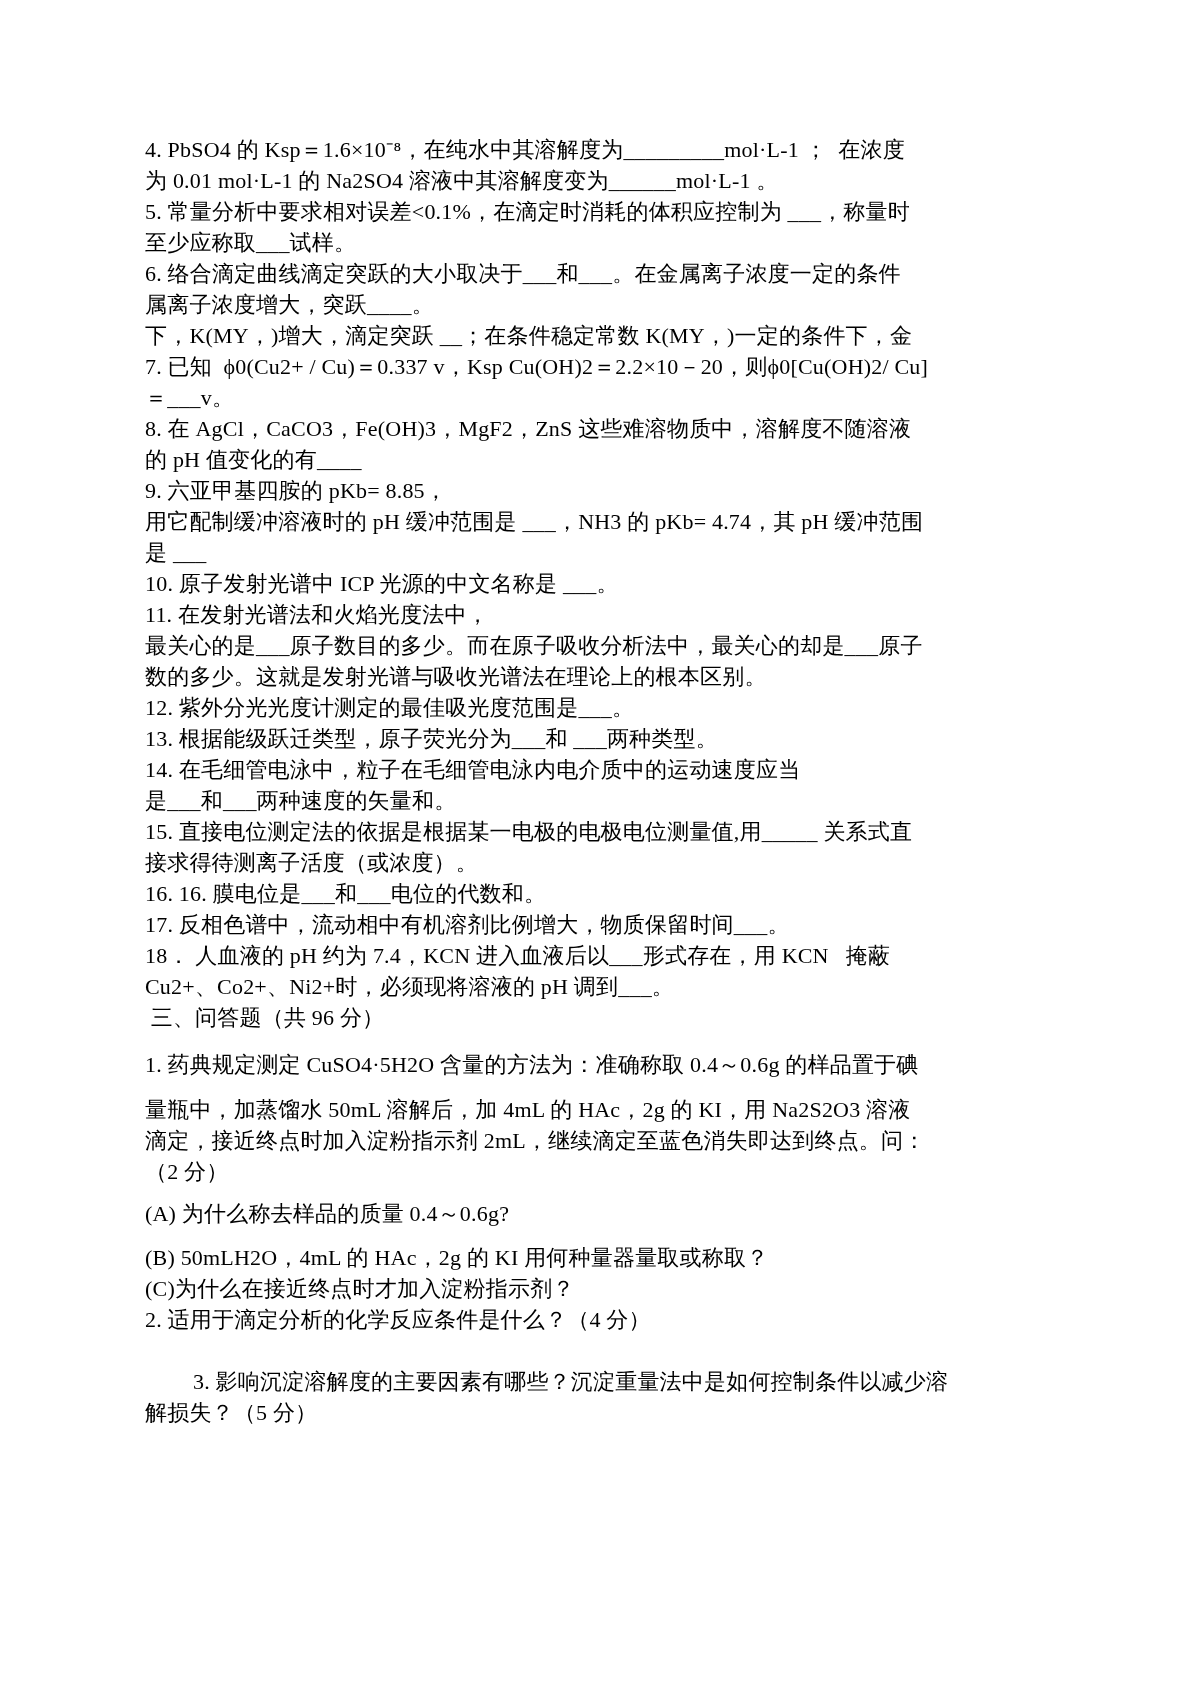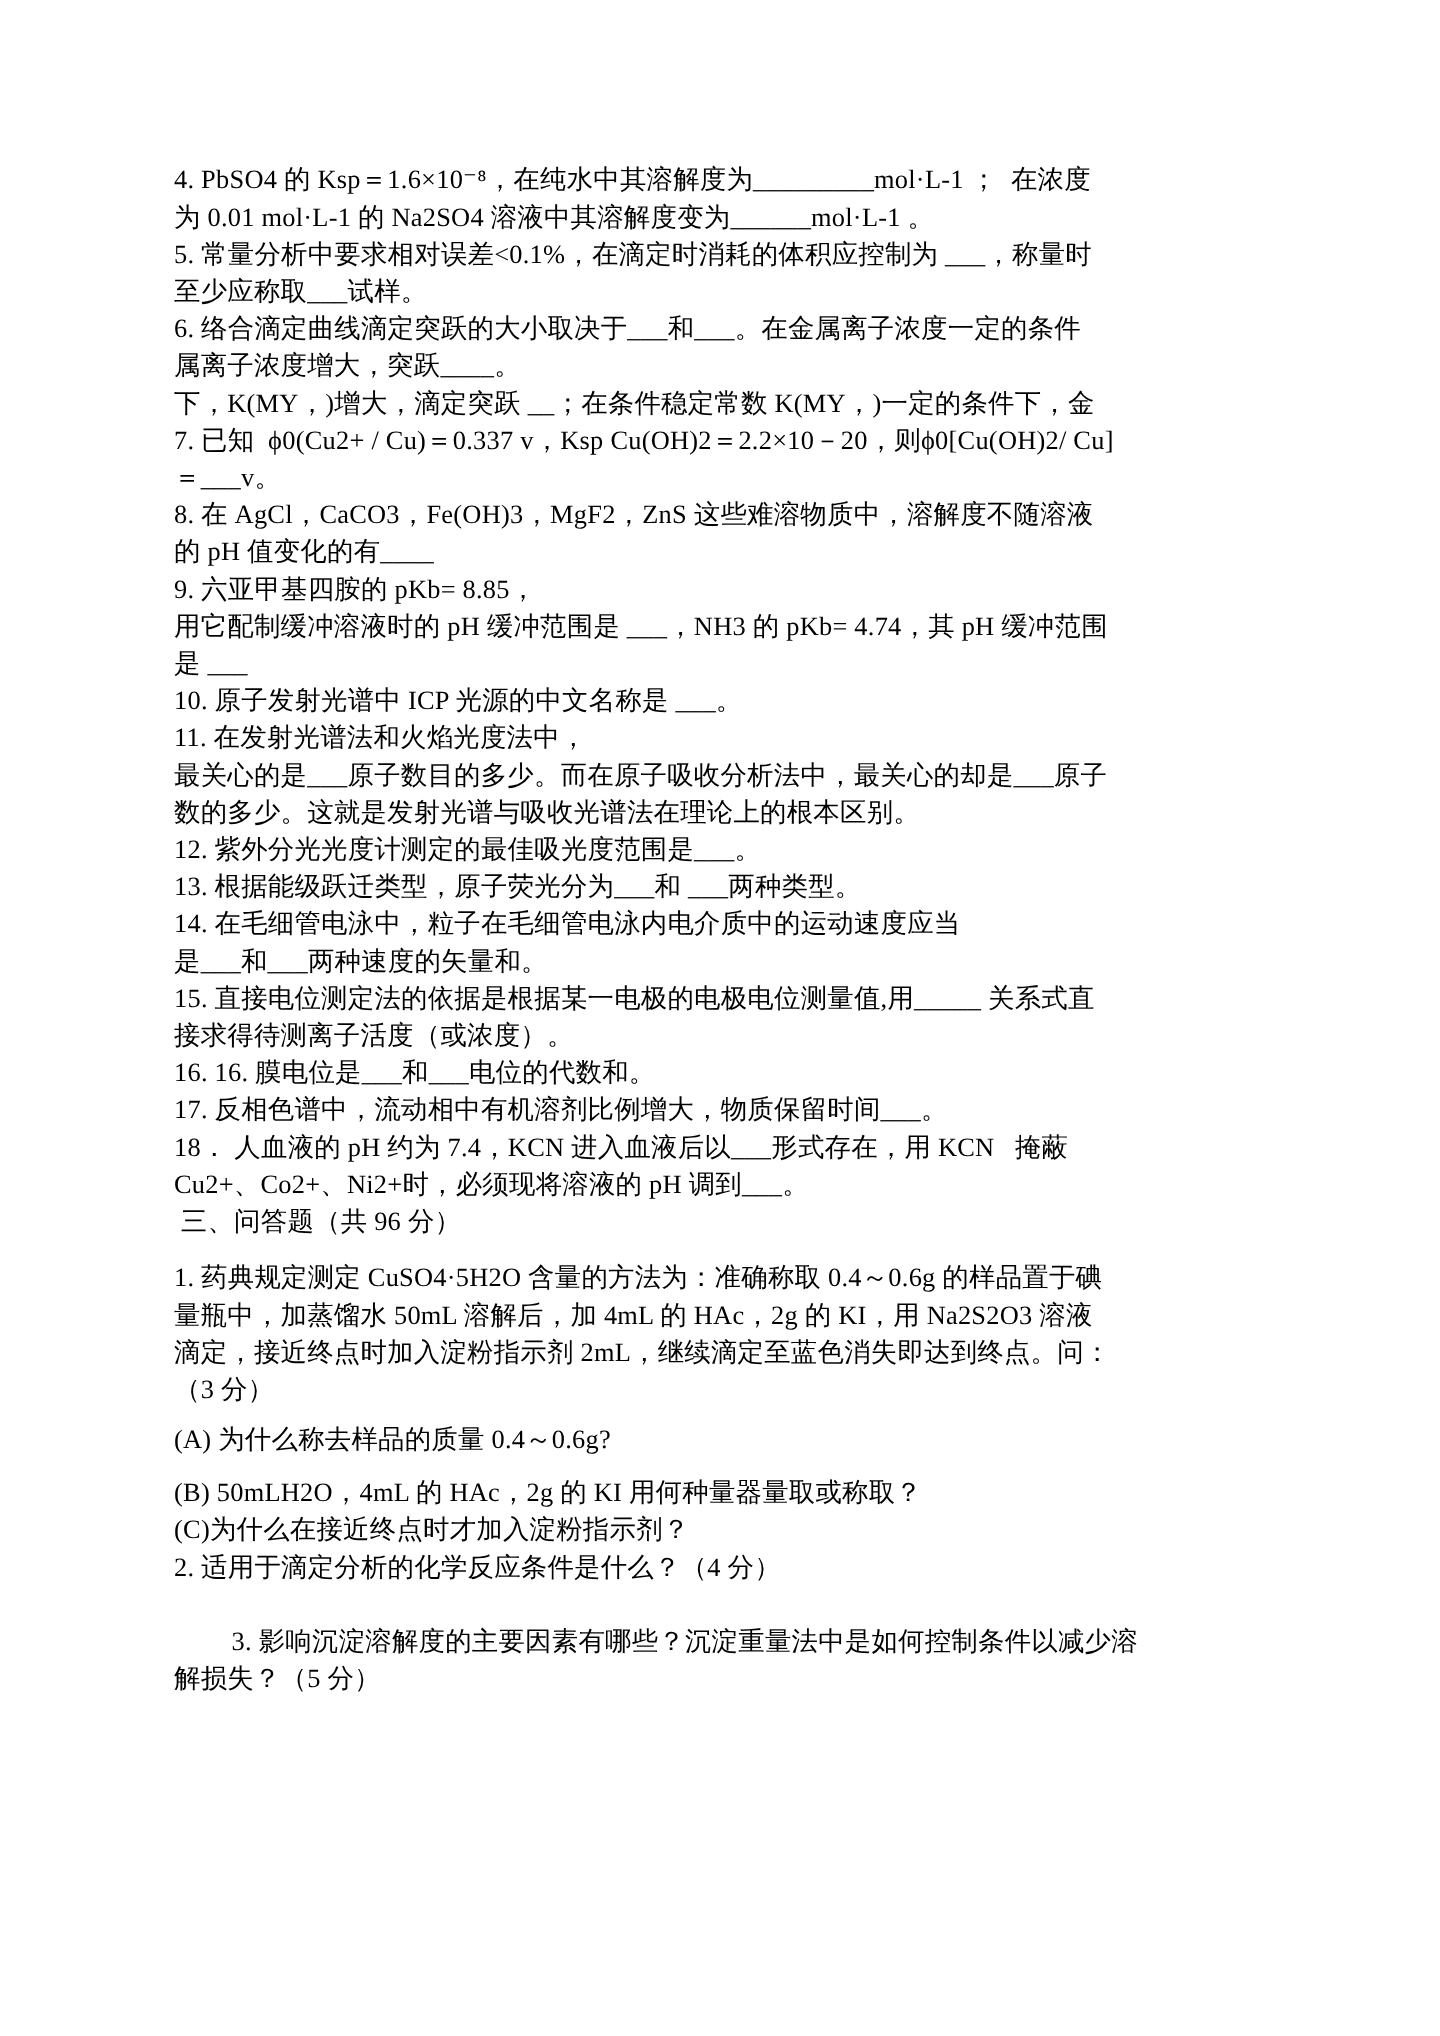--- a/index.html
+++ b/index.html
@@ -21,24 +21,25 @@
     background: #ffffff;
   }
   .doc {
     padding: 134px 90px 0 145px;
     font-size: 22px;
   }
   .line {
     line-height: 31px;
     white-space: pre-wrap;
     letter-spacing: 0.2px;
+    font-family: Liberation Serif, serif;
   }
   
   .gap-a { margin-top: 16px; }  
-  .gap-b { }  
+  .gap-b { margin-top: 14px; }  
   .gap-c { margin-top: 11px; }  
   .gap-d { margin-top: 13px; }  
   .gap-e { margin-top: 31px; margin-left: 48px; }  
 </style>
 </head>
 <body>
 
 <div class="page">
   <div class="doc">
 
@@ -69,21 +70,21 @@
     <div class="line">16. 16. 膜电位是___和___电位的代数和。</div>
     <div class="line">17. 反相色谱中，流动相中有机溶剂比例增大，物质保留时间___。</div>
     <div class="line">18． 人血液的 pH 约为 7.4，KCN 进入血液后以___形式存在，用 KCN   掩蔽</div>
     <div class="line">Cu2+、Co2+、Ni2+时，必须现将溶液的 pH 调到___。</div>
 
     <div class="line"> 三、问答题（共 96 分）</div>
 
     <div class="line gap-a">1. 药典规定测定 CuSO4·5H2O 含量的方法为：准确称取 0.4～0.6g 的样品置于碘</div>
     <div class="line gap-b">量瓶中，加蒸馏水 50mL 溶解后，加 4mL 的 HAc，2g 的 KI，用 Na2S2O3 溶液</div>
     <div class="line">滴定，接近终点时加入淀粉指示剂 2mL，继续滴定至蓝色消失即达到终点。问：</div>
-    <div class="line">（3 分）</div>
+    <div class="line">（2 分）</div>
     <div class="line gap-c">(A) 为什么称去样品的质量 0.4～0.6g?</div>
     <div class="line gap-d">(B) 50mLH2O，4mL 的 HAc，2g 的 KI 用何种量器量取或称取？</div>
     <div class="line">(C)为什么在接近终点时才加入淀粉指示剂？</div>
     <div class="line">2. 适用于滴定分析的化学反应条件是什么？（4 分）</div>
     <div class="line gap-e">3. 影响沉淀溶解度的主要因素有哪些？沉淀重量法中是如何控制条件以减少溶</div>
     <div class="line">解损失？（5 分）</div>
 
   </div>
 </div>
 

